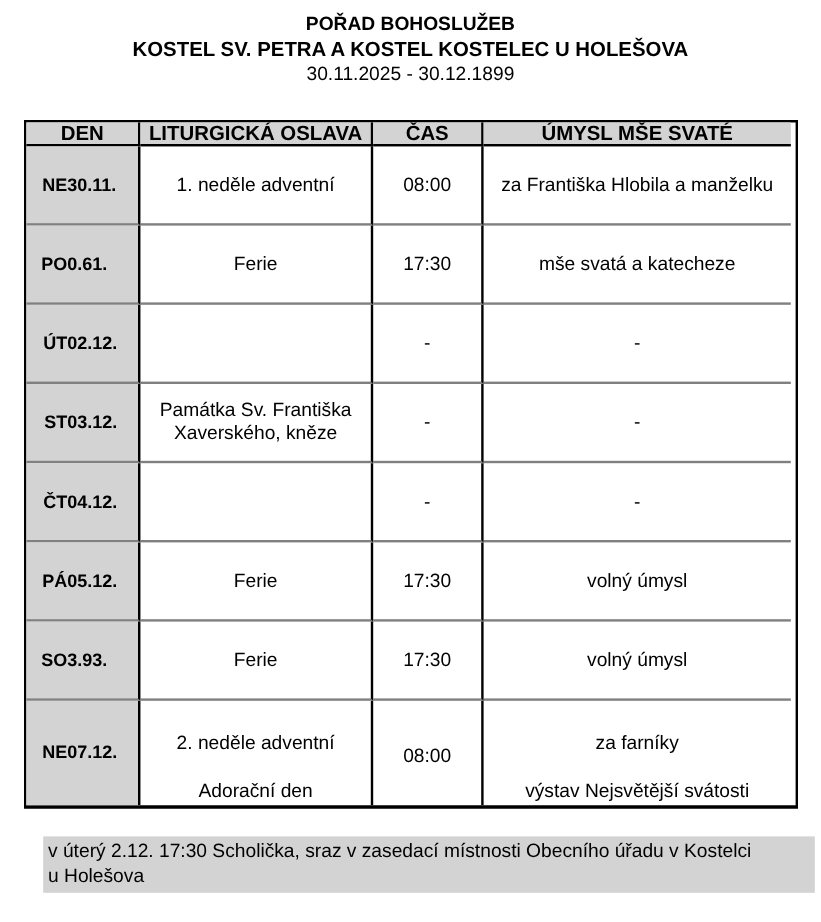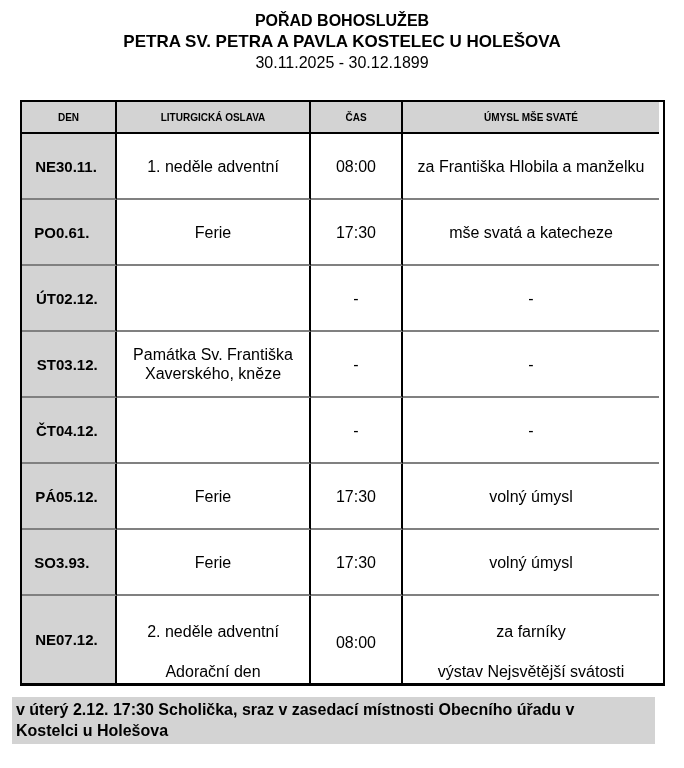--- a/index.html
+++ b/index.html
@@ -44,24 +44,24 @@
     align-items: center;
     justify-content: center;
     text-align: center;
     font-size: 16px;
     line-height: 19px;
     overflow: hidden;
   }
   .col-1, .col-2, .col-3 { border-right: 2px solid #000000; }
 
   .head-cell {
-    height: 32px;
+    height: 20px;
     background: #d3d3d3;
     font-weight: bold;
-    font-size: 10px;
+    font-size: 17px;
     border-bottom: 2px solid #000000;
   }
 
   .body-cell {
     height: 66px;
     border-bottom: 2px solid #808080;
   }
   .body-cell.tall {
     height: 87px;
     border-bottom: none;
@@ -96,40 +96,39 @@
     flex: 0 0 auto;
     display: flex;
     align-items: flex-end;
     justify-content: center;
     padding-bottom: 2px;
   }
 
   
   .note {
     position: absolute;
-    left: 12px;
+    left: 36px;
     top: 697px;
     width: 643px;
     background: #d3d3d3;
-    font-weight: bold;
   }
   .note-text {
     font-size: 16px;
     line-height: 21px;
     padding: 2px 40px 3px 4px;
   }
 </style>
 </head>
 <body>
 
 <div class="page">
 
   <div class="titles">
     <div class="title-main">POŘAD BOHOSLUŽEB</div>
-    <div class="title-church">PETRA SV. PETRA A PAVLA KOSTELEC U HOLEŠOVA</div>
+    <div class="title-church">KOSTEL SV. PETRA A KOSTEL KOSTELEC U HOLEŠOVA</div>
     <div class="title-range">30.11.2025 - 30.12.1899</div>
   </div>
 
   <div class="schedule">
     <div class="cell head-cell col-1">DEN</div>
     <div class="cell head-cell col-2">LITURGICKÁ OSLAVA</div>
     <div class="cell head-cell col-3">ČAS</div>
     <div class="cell head-cell col-4">ÚMYSL MŠE SVATÉ</div>
 
   <div class="cell body-cell day-cell col-1">

